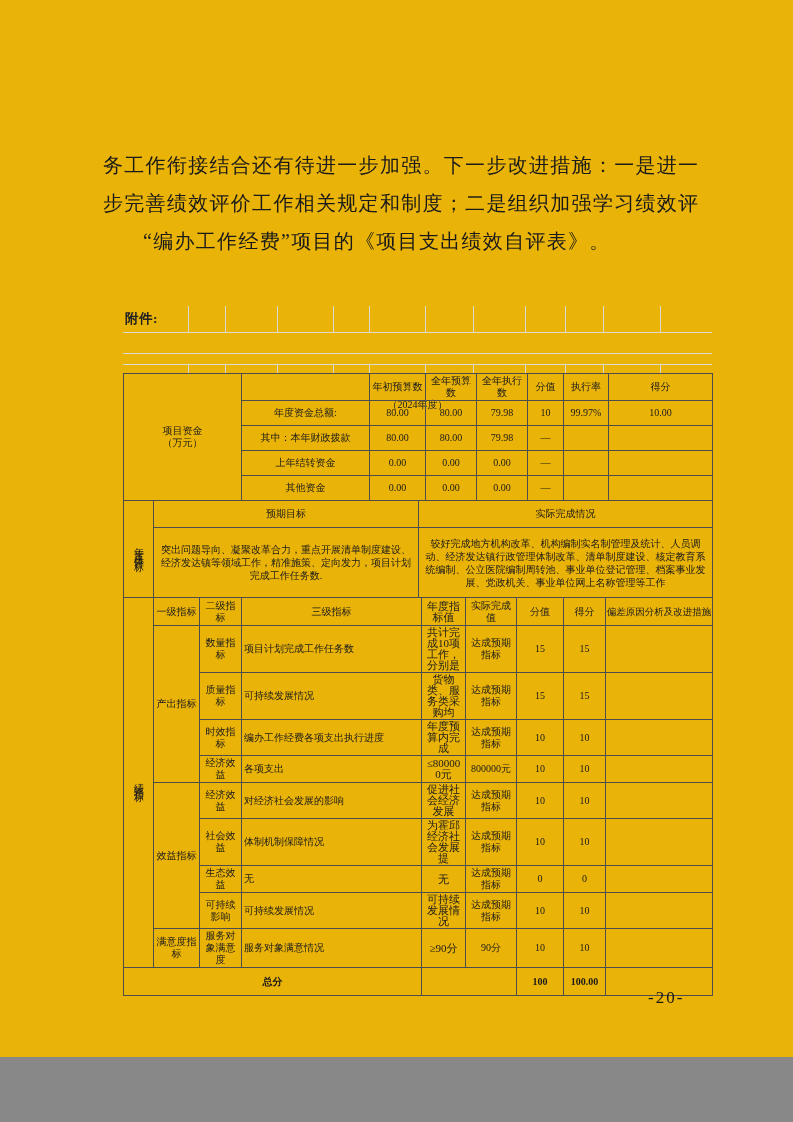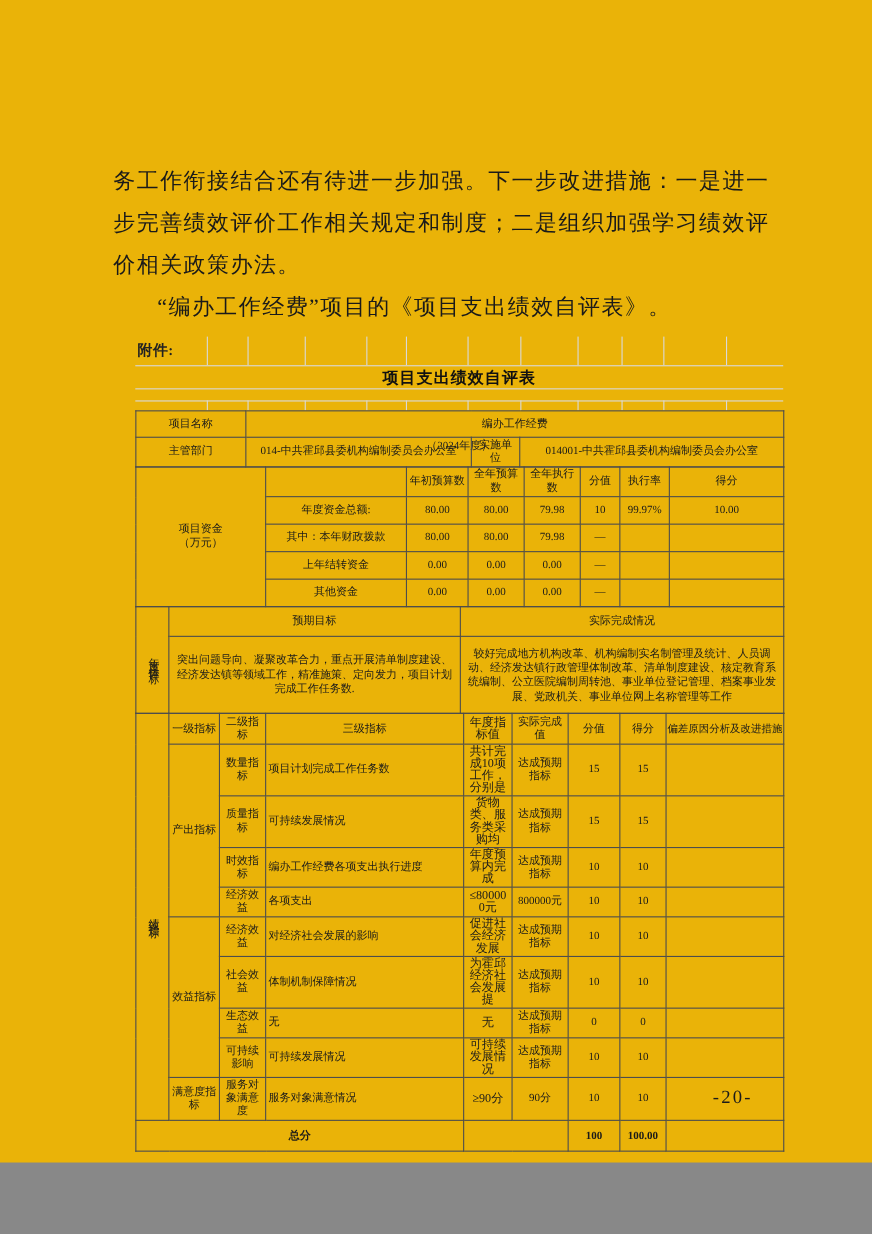--- a/index.html
+++ b/index.html
@@ -60,21 +60,20 @@
   }
 </style>
 </head>
 <body>
 
 <div id="page">
 
   <div id="body-text">
     <div class="pline">务工作衔接结合还有待进一步加强。下一步改进措施：一是进一</div>
     <div class="pline">步完善绩效评价工作相关规定和制度；二是组织加强学习绩效评</div>
-    <div class="pline">价相关政策办法。</div>
     <div class="pline indent">“编办工作经费”项目的《项目支出绩效自评表》。</div>
   </div>
 
   <div class="lightline" style="left:123px;top:332px;width:589px;height:1px;"></div>
   <div class="lightline" style="left:123px;top:353px;width:589px;height:1px;"></div>
   <div class="lightline" style="left:123px;top:364px;width:589px;height:1px;"></div>
   <div class="lightline" style="left:188px;top:306px;width:1px;height:26px;"></div>
   <div class="lightline" style="left:225px;top:306px;width:1px;height:26px;"></div>
   <div class="lightline" style="left:277px;top:306px;width:1px;height:26px;"></div>
   <div class="lightline" style="left:333px;top:306px;width:1px;height:26px;"></div>
@@ -91,45 +90,24 @@
   <div class="lightline" style="left:333px;top:364px;width:1px;height:9px;"></div>
   <div class="lightline" style="left:369px;top:364px;width:1px;height:9px;"></div>
   <div class="lightline" style="left:425px;top:364px;width:1px;height:9px;"></div>
   <div class="lightline" style="left:473px;top:364px;width:1px;height:9px;"></div>
   <div class="lightline" style="left:525px;top:364px;width:1px;height:9px;"></div>
   <div class="lightline" style="left:565px;top:364px;width:1px;height:9px;"></div>
   <div class="lightline" style="left:603px;top:364px;width:1px;height:9px;"></div>
   <div class="lightline" style="left:660px;top:364px;width:1px;height:9px;"></div>
 
   <div id="attach-label">附件:</div>
-  <div id="tbl-title">项目支出绩效自评表</div>
   <div id="tbl-subtitle">（2024年度）</div>
 
   <div id="tablewrap">
 
-    <table>
-      <colgroup>
-          <col style="width:100px">
-          <col style="width:205px">
-          <col style="width:44px">
-          <col style="width:240px">
-        </colgroup>
-      <tbody>
-          <tr style="height:24px;">
-        <td>项目名称</td>
-        <td colspan="3">编办工作经费</td>
-      </tr>
-      <tr style="height:24px;">
-        <td>主管部门</td>
-        <td>014-中共霍邱县委机构编制委员会办公室</td>
-        <td>实施单位</td>
-        <td>014001-中共霍邱县委机构编制委员会办公室</td>
-      </tr>
-    </tbody>
-      </table>
 
     <table>
       <colgroup>
           <col style="width:118px">
           <col style="width:128px">
           <col style="width:56px">
           <col style="width:51px">
           <col style="width:51px">
           <col style="width:36px">
           <col style="width:45px">

